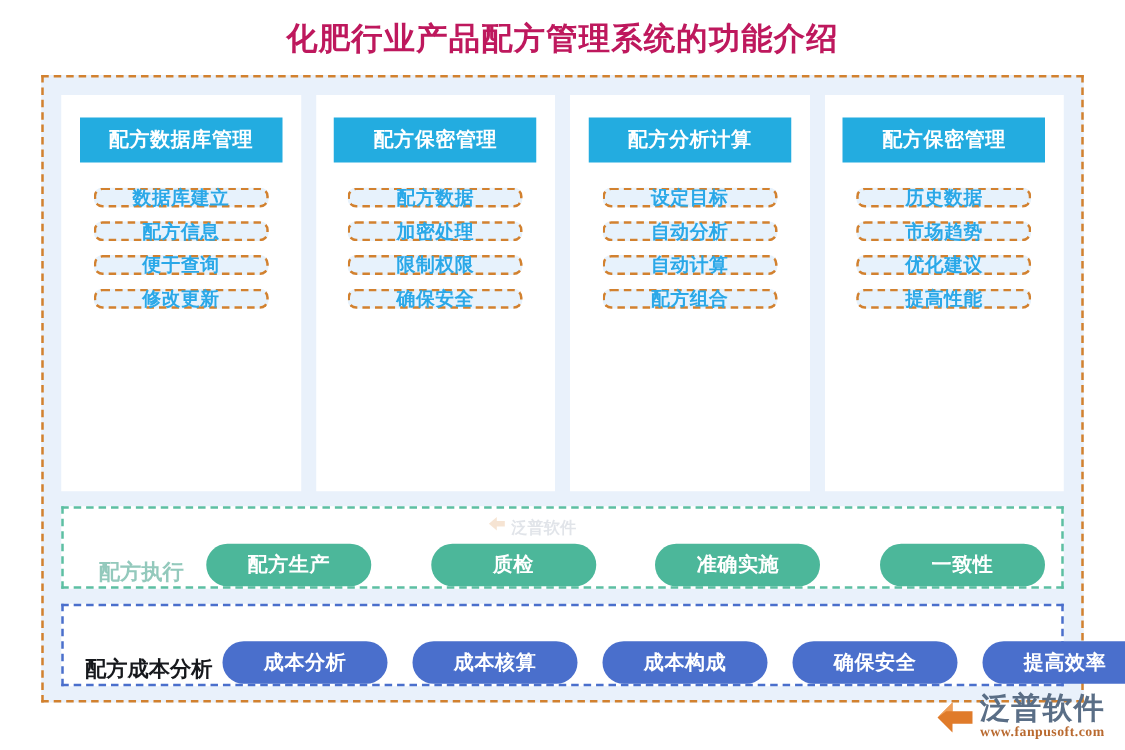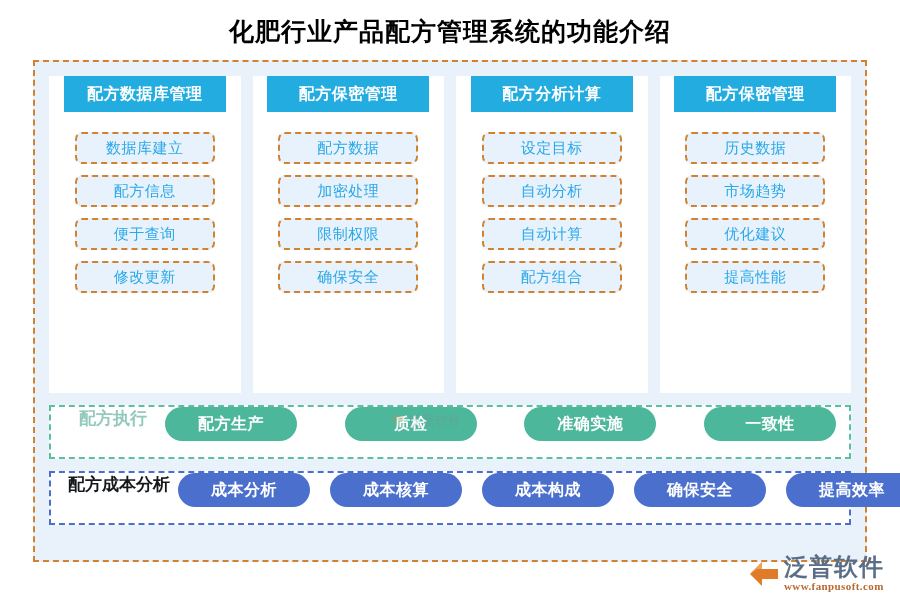--- a/index.html
+++ b/index.html
@@ -13,21 +13,21 @@
     font-family: "Liberation Sans", "DejaVu Sans", sans-serif;
     overflow: hidden;
     position: relative;
   }
 
   
   #page-title {
     text-align: center;
     font-size: 25px;
     font-weight: bold;
-    color: #000000;
+    color: #be185d;
     letter-spacing: 1px;
     padding-top: 14px;
     padding-bottom: 6px;
     line-height: 34px;
   }
 
   
   #diagram-frame {
     position: absolute;
     left: 33px;
@@ -57,54 +57,55 @@
   .column-header {
     width: 162px;
     height: 36px;
     background: #23ace0;
     color: #ffffff;
     font-size: 16px;
     font-weight: bold;
     display: flex;
     align-items: center;
     justify-content: center;
+    margin-top: 18px;
     letter-spacing: 0.5px;
   }
   .column-items {
     margin-top: 20px;
     display: flex;
     flex-direction: column;
     gap: 11px;
     width: 100%;
     align-items: center;
   }
   .item-pill {
     width: 140px;
-    height: 32px;
+    height: 16px;
     border: 2px dashed #d2812f;
     border-radius: 7px;
     background: #e7f2fc;
     color: #2aa8e8;
     font-size: 15px;
-    font-weight: normal;
+    font-weight: bold;
     display: flex;
     align-items: center;
     justify-content: center;
     box-sizing: border-box;
     letter-spacing: 0.5px;
   }
 
   
   .band {
     margin-top: 12px;
-    height: 54px;
+    height: 66px;
     background: #ffffff;
     box-sizing: border-box;
     display: flex;
-    align-items: flex-start;
+    align-items: flex-end;
     padding: 0 13px;
   }
   .band-exec {
     border: 2px dashed #5cbfa2;
   }
   .band-cost {
     border: 2px dashed #4a6fcc;
     padding-left: 11px;
   }
   .band-label {

